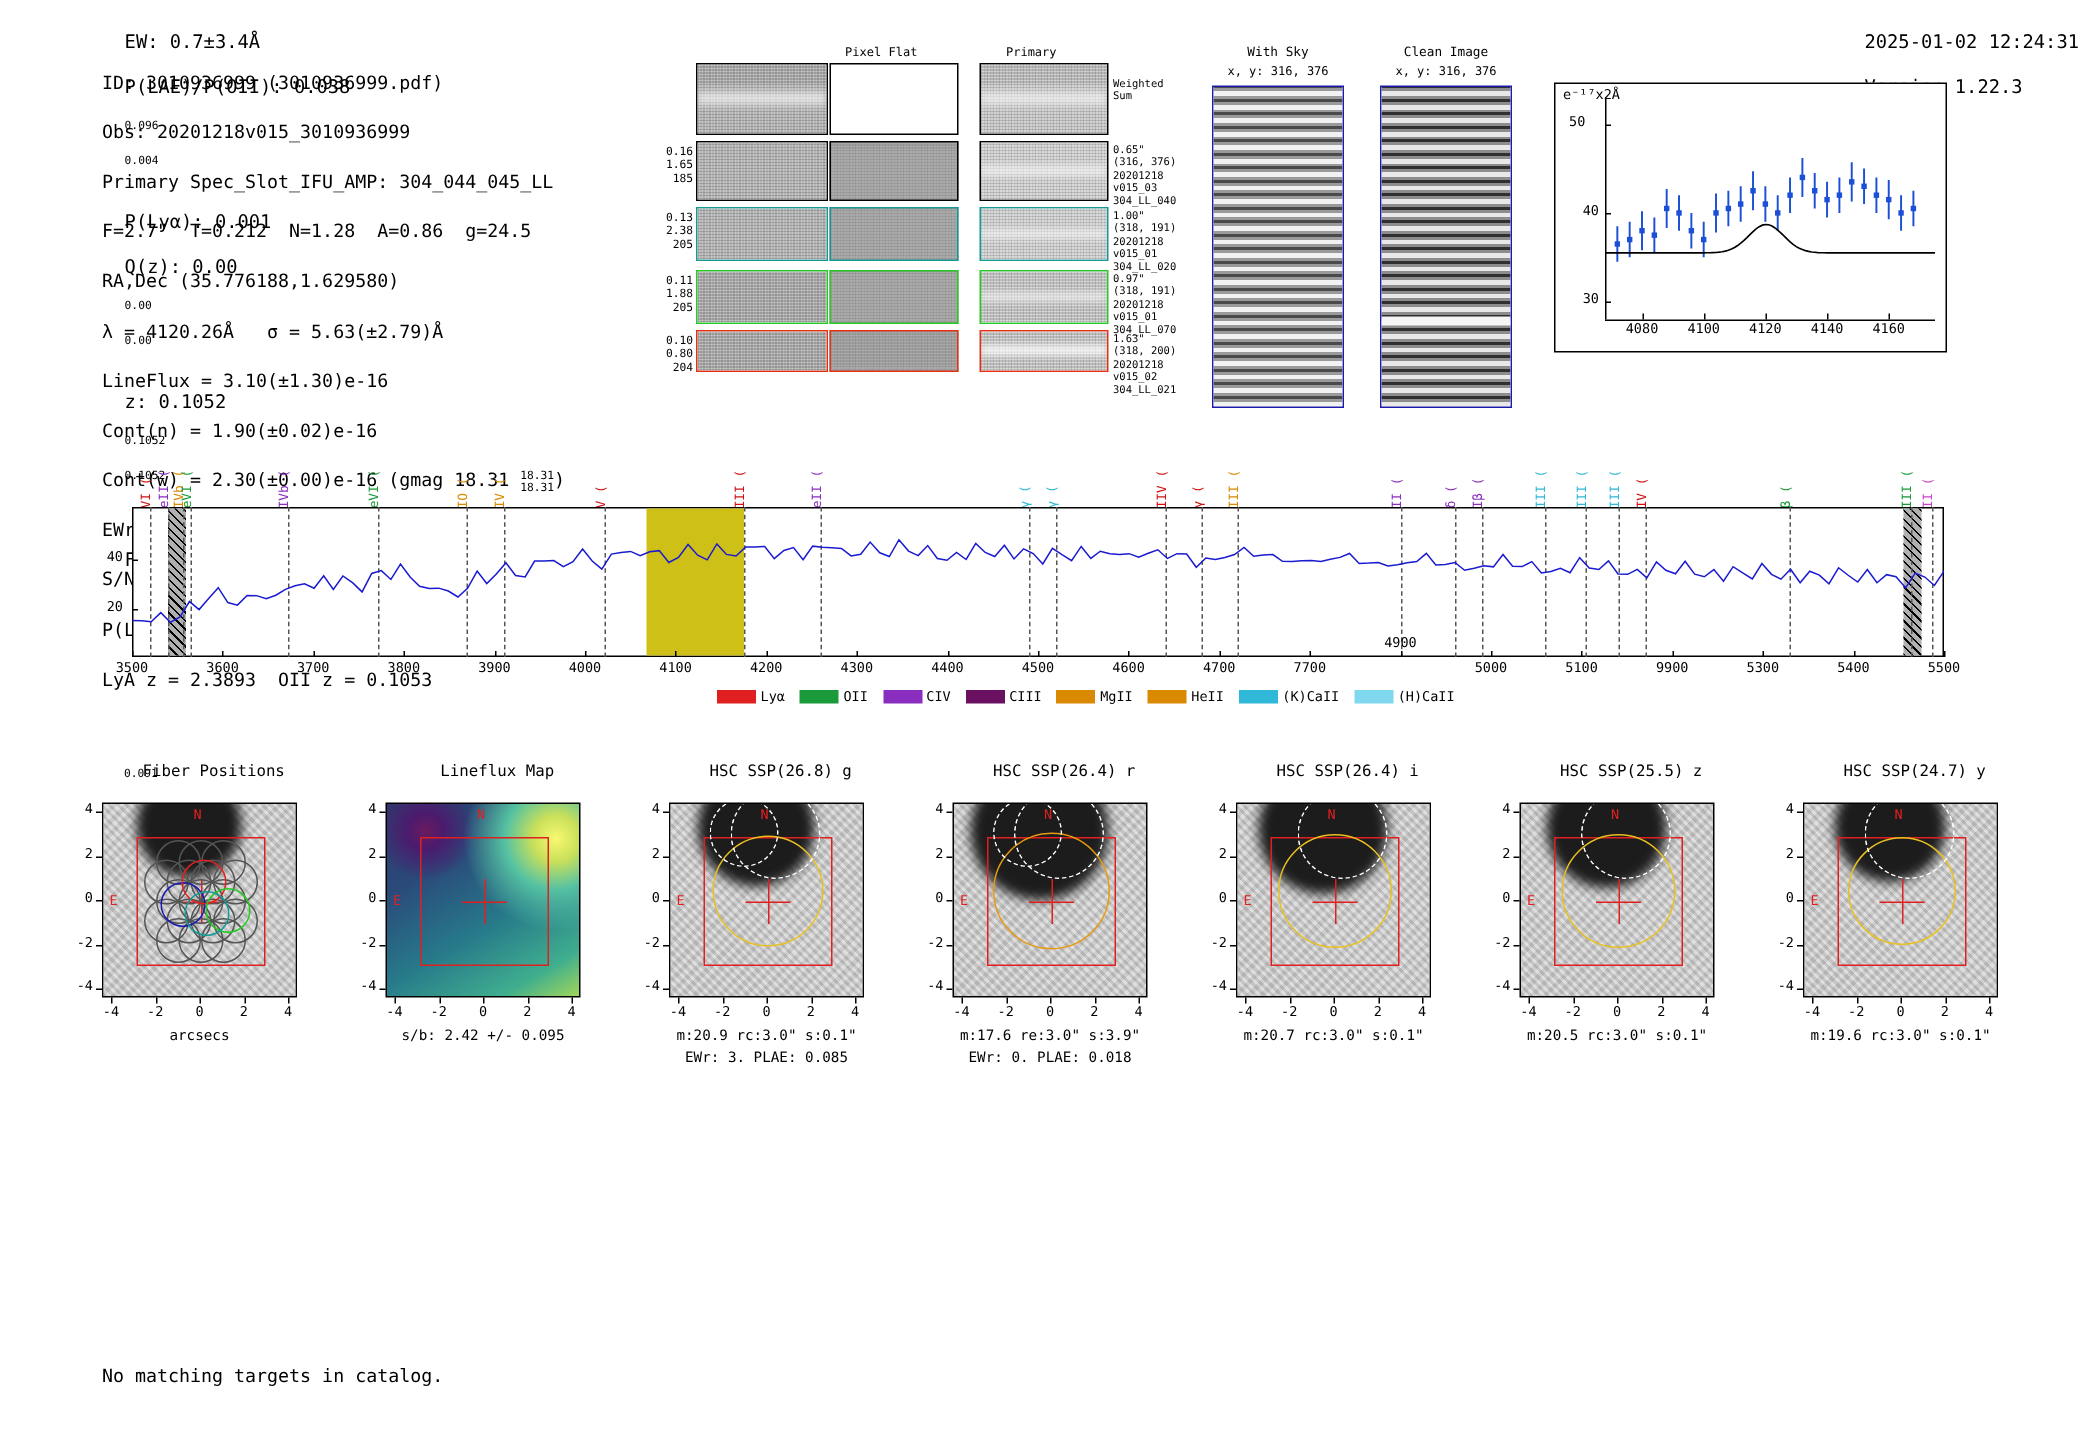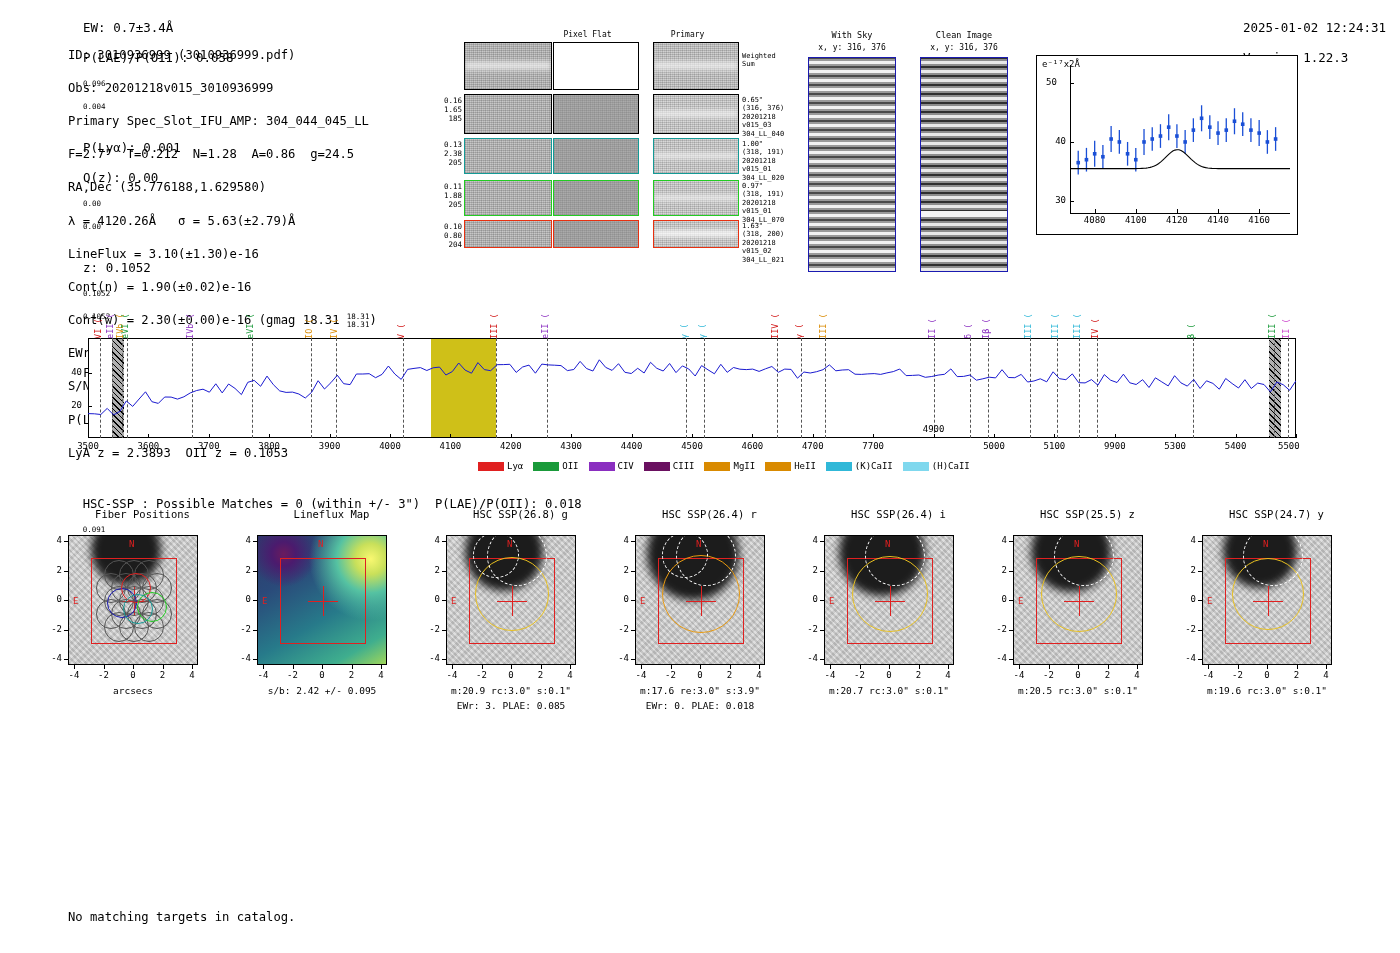--- a/index.html
+++ b/index.html
@@ -484,34 +484,33 @@
       <div class="tlabel" style="left: 888px; top: 103px; width: 36px; text-align: center;">5000</div>
       <div class="tickx" style="left: 966.4px; top: 96px; height: 4px;"></div>
       <div class="tlabel" style="left: 948.4px; top: 103px; width: 36px; text-align: center;">5100</div>
       <div class="tickx" style="left: 1026.8px; top: 96px; height: 4px;"></div>
       <div class="tlabel" style="left: 1008.8px; top: 103px; width: 36px; text-align: center;">9900</div>
       <div class="tickx" style="left: 1087.2px; top: 96px; height: 4px;"></div>
       <div class="tlabel" style="left: 1069.2px; top: 103px; width: 36px; text-align: center;">5300</div>
       <div class="tickx" style="left: 1147.6px; top: 96px; height: 4px;"></div>
       <div class="tlabel" style="left: 1129.6px; top: 103px; width: 36px; text-align: center;">5400</div>
       <div class="tickx" style="left: 1208px; top: 96px; height: 4px;"></div>
-      <div class="tlabel" style="left: 1190px; top: 103px; width: 36px; ">5500</div>
+      <div class="tlabel" style="left: 1190px; top: 103px; width: 36px; text-align: center;">5500</div>
     </div>
   <div id="big-yticks">
       <div class="ticky" style="left: 0px; top: 67.7419px; width: 4px;"></div>
       <div class="tlabel" style="left: -26px; top: 61.7419px; width: 20px; text-align: right;">20</div>
       <div class="ticky" style="left: 0px; top: 35.4839px; width: 4px;"></div>
       <div class="tlabel" style="left: -26px; top: 29.4839px; width: 20px; text-align: right;">40</div>
     </div>
 </div>
 
 <div id="legend"><span class="lgitem"><span class="lgsw" style="background: rgb(224, 32, 32);"></span><span>Lyα</span></span><span class="lgitem"><span class="lgsw" style="background: rgb(26, 154, 58);"></span><span>OII</span></span><span class="lgitem"><span class="lgsw" style="background: rgb(138, 46, 192);"></span><span>CIV</span></span><span class="lgitem"><span class="lgsw" style="background: rgb(106, 16, 96);"></span><span>CIII</span></span><span class="lgitem"><span class="lgsw" style="background: rgb(217, 138, 0);"></span><span>MgII</span></span><span class="lgitem"><span class="lgsw" style="background: rgb(217, 138, 0);"></span><span>HeII</span></span><span class="lgitem"><span class="lgsw" style="background: rgb(48, 184, 216);"></span><span>(K)CaII</span></span><span class="lgitem"><span class="lgsw" style="background: rgb(127, 216, 238);"></span><span>(H)CaII</span></span></div>
 
 <div id="hscline">
-  <span>HSC-SSP : Possible Matches = 0 (within +/- 3")  P(LAE)/P(OII): 0.018</span>
   <span class="stack">
     <span>0.091</span>
     <span>0.004</span>
   </span>
   <span> </span><span>(r)</span>
 </div>
 
 <div id="cutoutrow">
     <div class="cutout" style="left: 60px; top: 508px; width: 165px; height: 230px;">
       <div class="cuttitle" style="top: 0px;">Fiber Positions</div>

